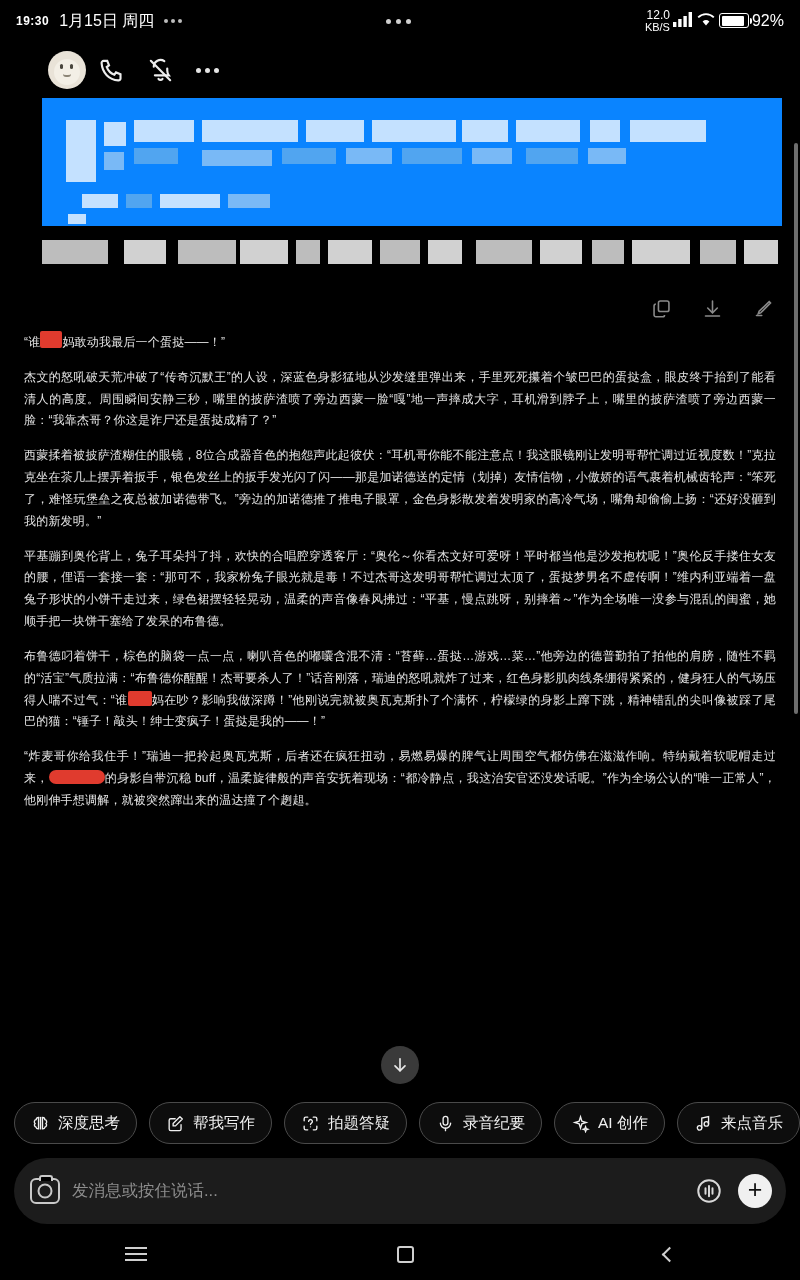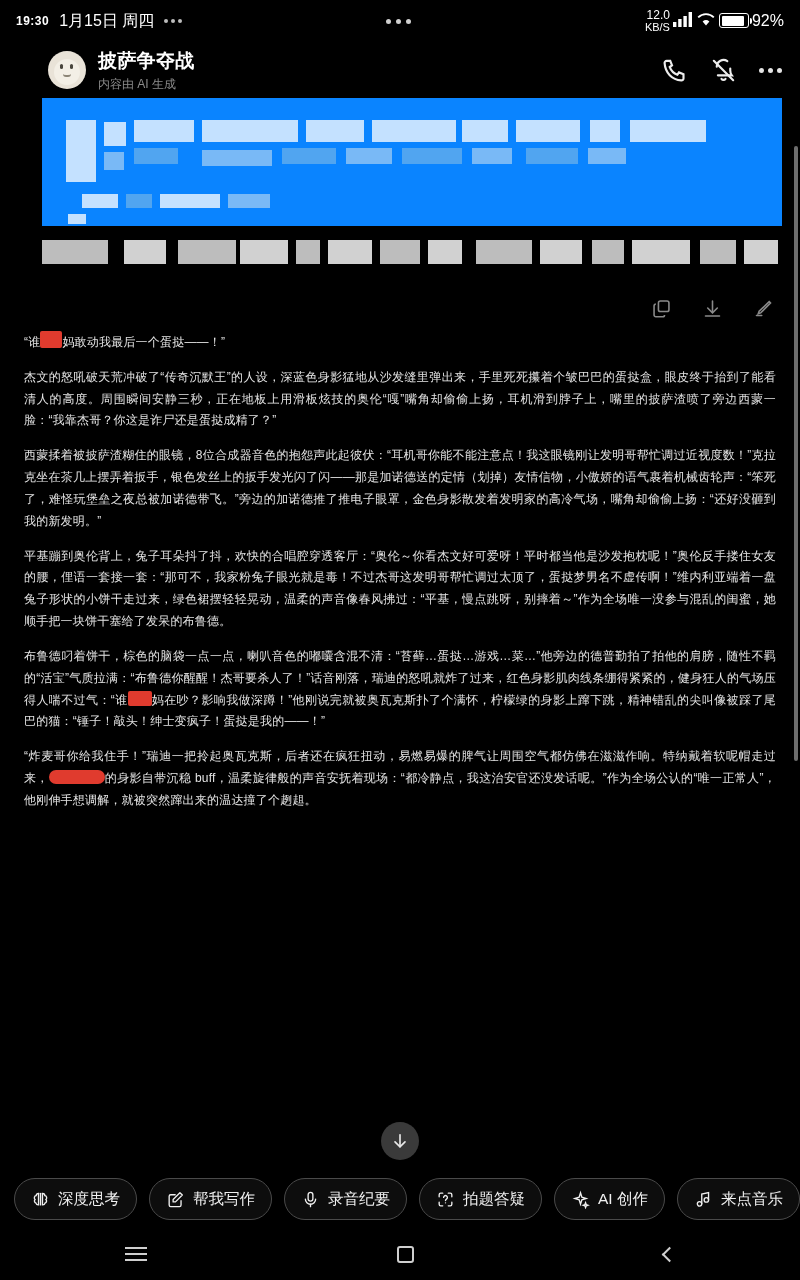--- a/index.html
+++ b/index.html
@@ -259,24 +259,20 @@
       <span class="sb-pct">92%</span>
     </div>
   </div>
 
   <div class="apphdr">
     <div class="avatar">
       <div class="face"></div>
       <div class="eye l"></div>
         <div class="eye r"></div>
         <div class="mouth"></div>
-    </div>
-    <div class="titles">
-      <div class="title-main">披萨争夺战</div>
-      <div class="title-sub">内容由 AI 生成</div>
     </div>
     <div class="hdr-actions">
       <span>
         <svg width="27" height="27" viewBox="0 0 24 24" fill="none" stroke="#ededed" stroke-width="1.9" stroke-linecap="round">
             <path d="M5 3.5h3.2l1.6 4-2 1.4a11.5 11.5 0 0 0 6.8 6.8l1.4-2 4 1.6V19a1.8 1.8 0 0 1-2 1.8C9.8 20.2 3.8 14.2 3.2 5.5A1.8 1.8 0 0 1 5 3.5z"></path>
           </svg>
       </span>
       <span>
         <svg width="27" height="27" viewBox="0 0 24 24" fill="none" stroke="#ededed" stroke-width="1.9" stroke-linecap="round">
             <path d="M6 8.6a6 6 0 0 1 9.4-4.9M18 10.2V12c0 2 .7 3.4 1.4 4.3H7"></path>
@@ -355,21 +351,21 @@
       <span>
         <svg width="21" height="21" viewBox="0 0 24 24" fill="none" stroke="#8a8a8a" stroke-width="1.8" stroke-linecap="round">
             <path d="M4 20h6"></path>
             <path d="M18.5 4.2 20 5.7 8.8 17 6 18l1-2.8z"></path>
           </svg>
       </span>
     </div>
 
     <div class="article">
       <p>“谁<span class="redact a"></span>妈敢动我最后一个蛋挞——！”</p>
-      <p>杰文的怒吼破天荒冲破了“传奇沉默王”的人设，深蓝色身影猛地从沙发缝里弹出来，手里死死攥着个皱巴巴的蛋挞盒，眼皮终于抬到了能看清人的高度。周围瞬间安静三秒，正在地板上用滑板炫技的奥伦“嘎”嘴角却偷偷上扬，耳机滑到脖子上，嘴里的披萨渣喷了旁边西蒙一脸：“我靠杰哥？你这是诈尸还是蛋挞成精了？”</p>
+      <p>杰文的怒吼破天荒冲破了“传奇沉默王”的人设，深蓝色身影猛地从沙发缝里弹出来，手里死死攥着个皱巴巴的蛋挞盒，眼皮终于抬到了能看清人的高度。周围瞬间安静三秒，嘴里的披萨渣喷了旁边西蒙一脸“嘎”地一声摔成大字，耳机滑到脖子上，嘴里的披萨渣喷了旁边西蒙一脸：“我靠杰哥？你这是诈尸还是蛋挞成精了？”</p>
       <p>西蒙揉着被披萨渣糊住的眼镜，8位合成器音色的抱怨声此起彼伏：“耳机哥你能不能注意点！我这眼镜刚让发明哥帮忙调过近视度数！”克拉克坐在茶几上摆弄着扳手，银色发丝上的扳手发光闪了闪——那是加诺德送的定情（划掉）友情信物，小傲娇的语气裹着机械齿轮声：“笨死了，难怪玩堡垒之夜总被加诺德带飞。”旁边的加诺德推了推电子眼罩，金色身影散发着发明家的高冷气场，嘴角却偷偷上扬：“还好没砸到我的新发明。”</p>
       <p>平基蹦到奥伦背上，兔子耳朵抖了抖，欢快的合唱腔穿透客厅：“奥伦～你看杰文好可爱呀！平时都当他是沙发抱枕呢！”奥伦反手搂住女友的腰，俚语一套接一套：“那可不，我家粉兔子眼光就是毒！不过杰哥这发明哥帮忙调过太顶了，蛋挞梦男名不虚传啊！”维内利亚端着一盘兔子形状的小饼干走过来，绿色裙摆轻轻晃动，温柔的声音像春风拂过：“平基，慢点跳呀，别摔着～”作为全场唯一没参与混乱的闺蜜，她顺手把一块饼干塞给了发呆的布鲁德。</p>
       <p>布鲁德叼着饼干，棕色的脑袋一点一点，喇叭音色的嘟囔含混不清：“苔藓…蛋挞…游戏…菜…”他旁边的德普勤拍了拍他的肩膀，随性不羁的“活宝”气质拉满：“布鲁德你醒醒！杰哥要杀人了！”话音刚落，瑞迪的怒吼就炸了过来，红色身影肌肉线条绷得紧紧的，健身狂人的气场压得人喘不过气：“谁<span class="redact b"></span>妈在吵？影响我做深蹲！”他刚说完就被奥瓦克斯扑了个满怀，柠檬绿的身影上蹿下跳，精神错乱的尖叫像被踩了尾巴的猫：“锤子！敲头！绅士变疯子！蛋挞是我的——！”</p>
       <p>“炸麦哥你给我住手！”瑞迪一把拎起奥瓦克斯，后者还在疯狂扭动，易燃易爆的脾气让周围空气都仿佛在滋滋作响。特纳戴着软呢帽走过来，<span class="redact c"></span>的身影自带沉稳 buff，温柔旋律般的声音安抚着现场：“都冷静点，我这治安官还没发话呢。”作为全场公认的“唯一正常人”，他刚伸手想调解，就被突然蹿出来的温达撞了个趔趄。</p>
 
     </div>
 
     <div class="fade"></div>
     <div class="scrollbtn">
       <svg width="20" height="20" viewBox="0 0 24 24" fill="none" stroke="#e8e8e8" stroke-width="2" stroke-linecap="round">
@@ -398,36 +394,36 @@
         <svg width="19" height="19" viewBox="0 0 24 24" fill="none" stroke="#f0f0f0" stroke-width="1.7" stroke-linecap="round" stroke-linejoin="round">
             <path d="M19 13.5V19a2 2 0 0 1-2 2H6a2 2 0 0 1-2-2V8a2 2 0 0 1 2-2h5.6"></path>
             <path d="M17.6 3.4 20.6 6.4 12 15H9v-3z"></path>
           </svg>
       </span>
       <span>帮我写作</span>
     </div>
     <div class="chip">
       <span>
         <svg width="19" height="19" viewBox="0 0 24 24" fill="none" stroke="#f0f0f0" stroke-width="1.7" stroke-linecap="round">
+            <path d="M4 8.5V6a2 2 0 0 1 2-2h2.5M20 8.5V6a2 2 0 0 0-2-2h-2.5M4 15.5V18a2 2 0 0 0 2 2h2.5M20 15.5V18a2 2 0 0 1-2 2h-2.5"></path>
+            <path d="M9.6 9.4a2.4 2.4 0 1 1 3.6 2.1c-.8.5-1.2 1-1.2 1.9"></path>
+            <path d="M12 16.2h.01"></path>
+          </svg>
+      </span>
+      <span>拍题答疑</span>
+    </div>
+    <div class="chip">
+      <span>
+        <svg width="19" height="19" viewBox="0 0 24 24" fill="none" stroke="#f0f0f0" stroke-width="1.7" stroke-linecap="round">
             <rect x="9" y="3" width="6" height="11" rx="3"></rect>
             <path d="M5.5 11.5a6.5 6.5 0 0 0 13 0"></path>
             <path d="M12 18v3"></path>
           </svg>
       </span>
       <span>录音纪要</span>
-    </div>
-    <div class="chip">
-      <span>
-        <svg width="19" height="19" viewBox="0 0 24 24" fill="none" stroke="#f0f0f0" stroke-width="1.7" stroke-linecap="round">
-            <path d="M4 8.5V6a2 2 0 0 1 2-2h2.5M20 8.5V6a2 2 0 0 0-2-2h-2.5M4 15.5V18a2 2 0 0 0 2 2h2.5M20 15.5V18a2 2 0 0 1-2 2h-2.5"></path>
-            <path d="M9.6 9.4a2.4 2.4 0 1 1 3.6 2.1c-.8.5-1.2 1-1.2 1.9"></path>
-            <path d="M12 16.2h.01"></path>
-          </svg>
-      </span>
-      <span>拍题答疑</span>
     </div>
     <div class="chip">
       <span>
         <svg width="19" height="19" viewBox="0 0 24 24" fill="none" stroke="#f0f0f0" stroke-width="1.7" stroke-linecap="round">
             <path d="M12 3.5 13.7 9 19.2 10.7 13.7 12.4 12 18 10.3 12.4 4.8 10.7 10.3 9z"></path>
             <path d="M18.4 16.2l.8 2.2 2.2.8-2.2.8-.8 2.2-.8-2.2-2.2-.8 2.2-.8z"></path>
           </svg>
       </span>
       <span>AI 创作</span>
     </div>
@@ -437,20 +433,31 @@
             <circle cx="7" cy="17.5" r="2.8"></circle>
             <path d="M9.8 17.5V5.2l8.6-1.8v9.1"></path>
             <circle cx="15.6" cy="12.5" r="2.8"></circle>
           </svg>
       </span>
       <span>来点音乐</span>
     </div>
 
   </div>
 
+  <div class="inputbar">
+    <span class="camera"></span>
+    <span class="ph">发消息或按住说话...</span>
+    <span class="rbtn voice">
+      <svg width="28" height="28" viewBox="0 0 24 24" fill="none" stroke="#d8d8d8" stroke-width="1.7" stroke-linecap="round">
+          <circle cx="12" cy="12" r="9.2"></circle>
+          <path d="M9 9.6v4.8M12 7.6v8.8M15 9.6v4.8"></path>
+        </svg>
+    </span>
+    <span class="rbtn plus">+</span>
+  </div>
 
   <div class="navbar">
     <span class="lines">
         <i></i>
         <i></i>
         <i></i>
       </span>
     <span class="sq"></span>
     <span class="chev"></span>
   </div>

